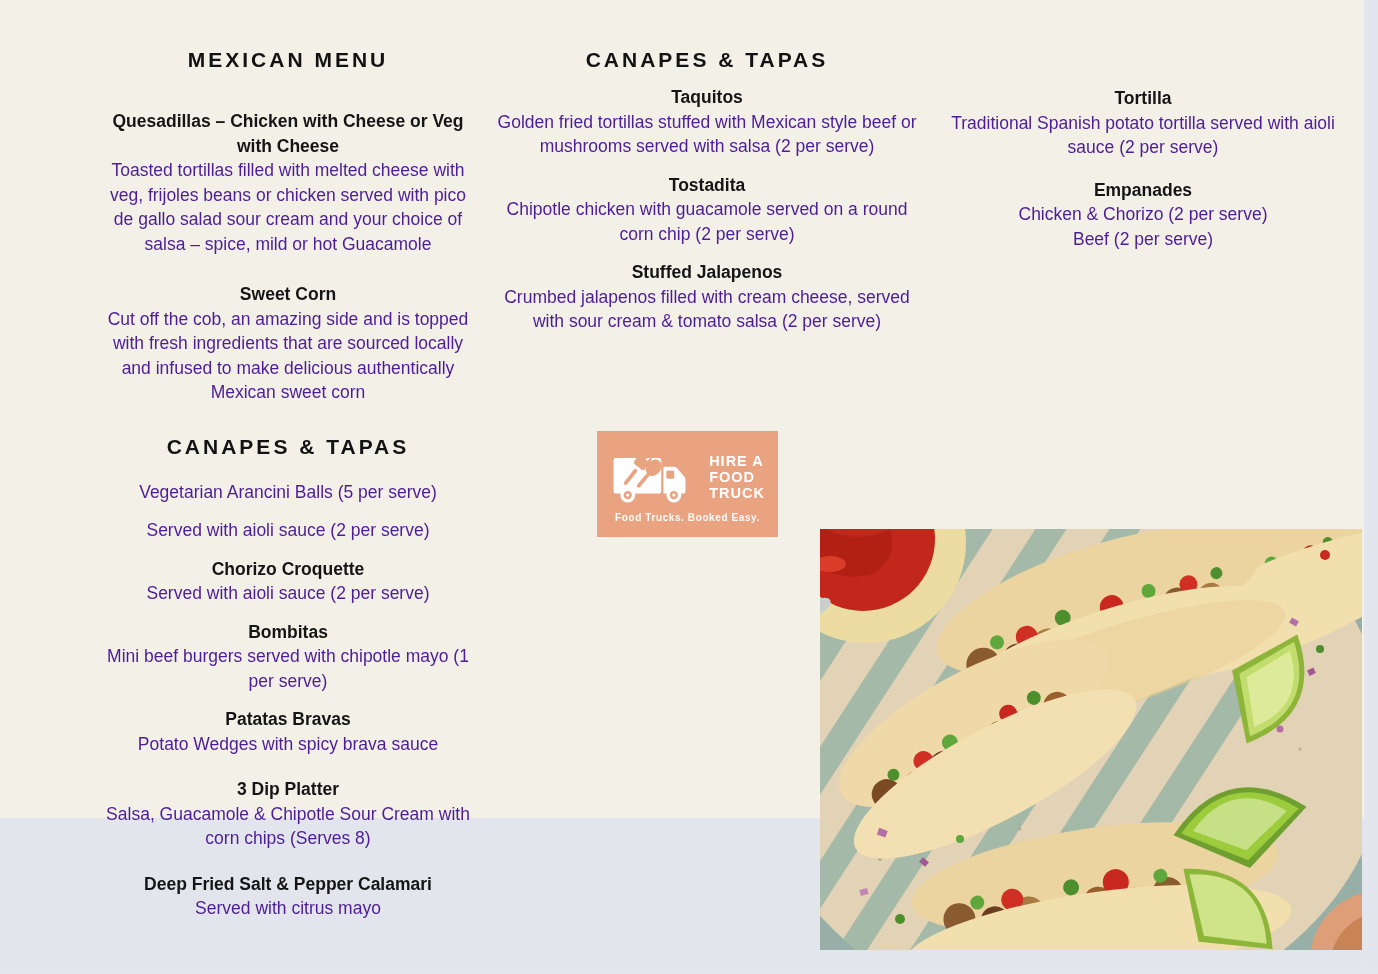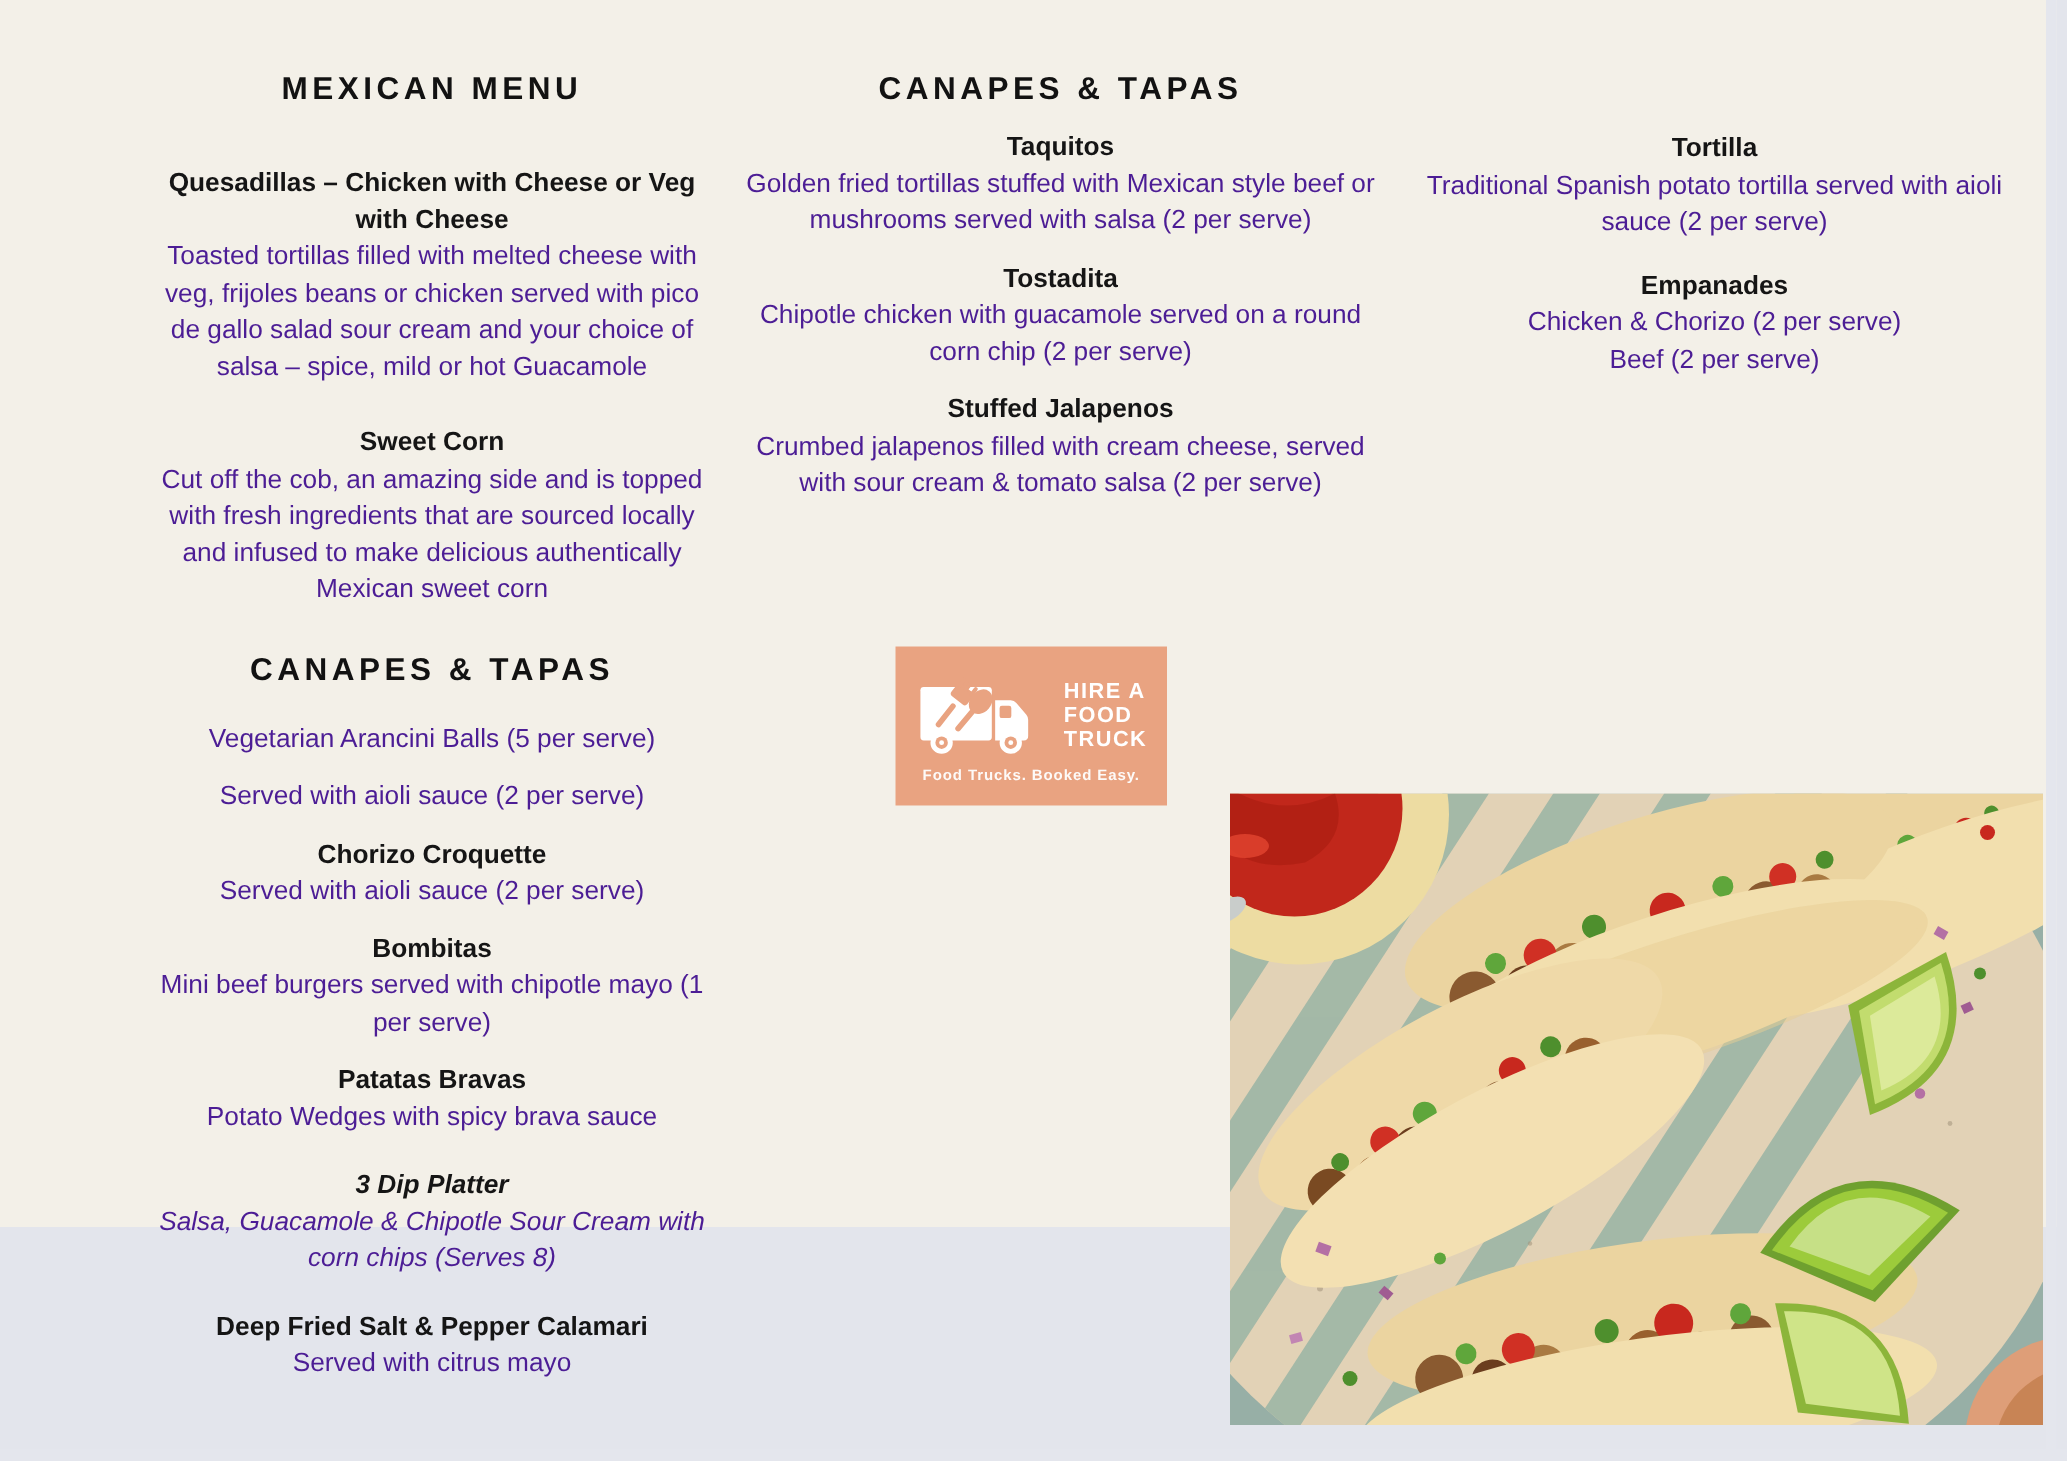--- a/index.html
+++ b/index.html
@@ -94,21 +94,21 @@
       <div class="d">Served with aioli sauce (2 per serve)</div>
     </div>
     <div class="menu-item">
       <div class="t">Bombitas</div>
       <div class="d">Mini beef burgers served with chipotle mayo (1 per serve)</div>
     </div>
     <div class="menu-item">
       <div class="t">Patatas Bravas</div>
       <div class="d">Potato Wedges with spicy brava sauce</div>
     </div>
-    <div class="menu-item" style="margin-top:21px;font-style:italic;">
+    <div class="menu-item" style="margin-top:21px;">
       <div class="t">3 Dip Platter</div>
       <div class="d">Salsa, Guacamole &amp; Chipotle Sour Cream with corn chips (Serves 8)</div>
     </div>
     <div class="menu-item" style="margin-top:21px;">
       <div class="t">Deep Fried Salt &amp; Pepper Calamari</div>
       <div class="d">Served with citrus mayo</div>
     </div>
   </section>
 
   <section class="col col-mid">

